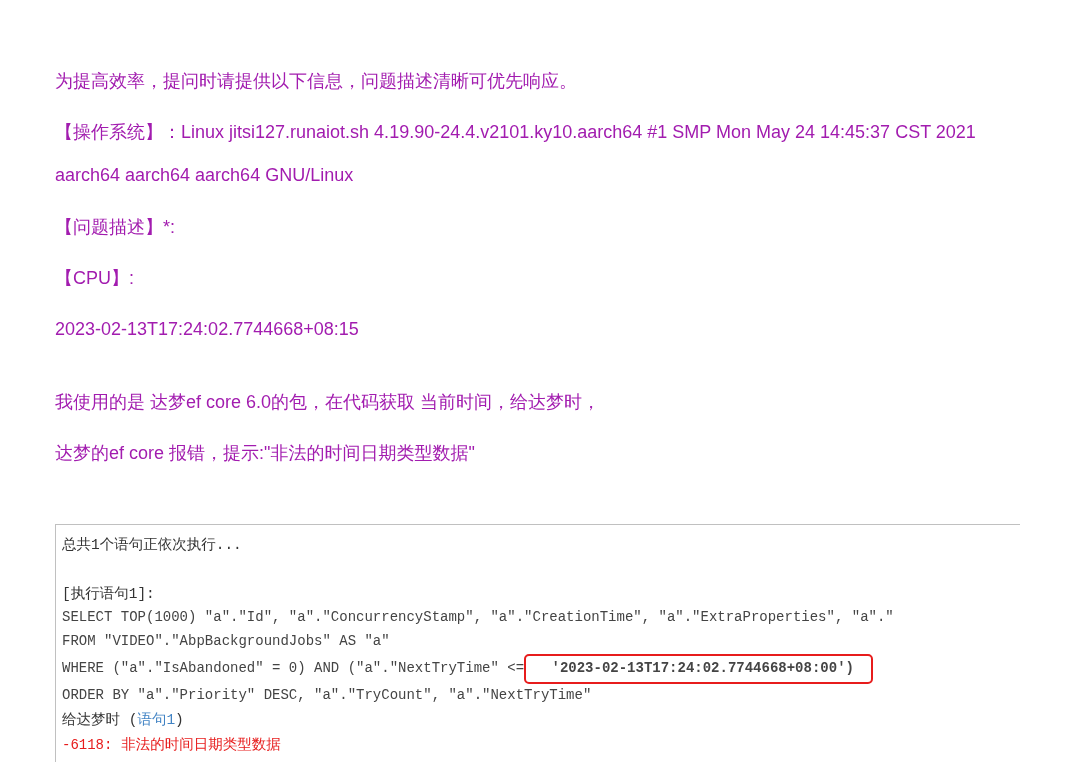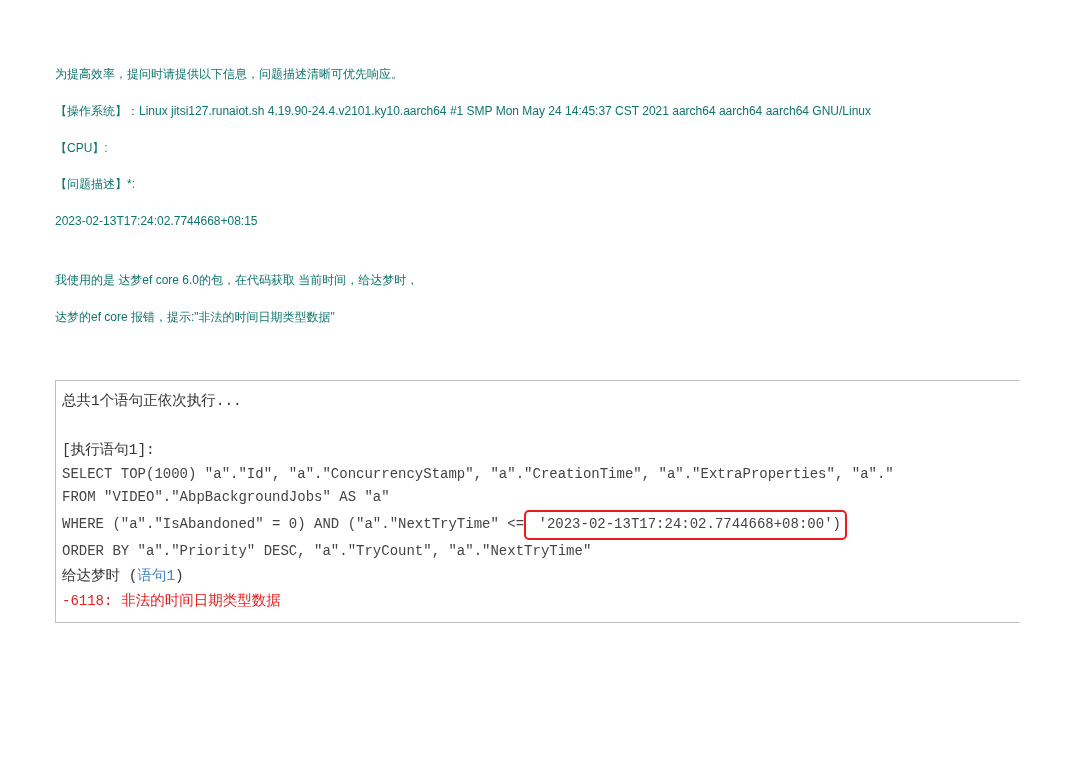--- a/index.html
+++ b/index.html
@@ -8,23 +8,23 @@
       box-sizing: border-box;
     }
     body {
       font-family: "Microsoft YaHei", "PingFang SC", Arial, sans-serif;
       background: #ffffff;
       padding: 60px 55px 20px 55px;
       width: 1075px;
       color: #333;
     }
     .content-text {
-      font-size: 12px;
+      font-size: 18px;
       line-height: 2.4;
-      color: #0f766e;
+      color: #a21caf;
       margin-bottom: 8px;
     }
     .code-block {
       border: 1px solid #c0c0c0;
       border-right: none;
       padding: 8px 4px 8px 6px;
       margin-top: 18px;
       font-family: "SimSun", "NSimSun", monospace;
       font-size: 14.5px;
       line-height: 1.7;
@@ -42,22 +42,23 @@
     }
     .sql-line {
       font-family: Consolas, "Courier New", monospace;
       font-size: 14px;
       color: #444;
       white-space: pre;
     }
     .highlight-box {
       border: 2.5px solid #e71c1c;
       border-radius: 5px;
-      padding: 1px 4px;
+      padding: 1px 17px;
       display: inline-block;
+      font-weight: bold;
     }
     .link-text {
       color: #4183c4;
       text-decoration: none;
       margin-top: 32px;
     }
     .error-text {
       color: #e71c1c;
     }
     .spacer {
@@ -66,23 +67,23 @@
   </style>
 </head>
 <body>
 
 <div>
   <div class="content-text">为提高效率，提问时请提供以下信息，问题描述清晰可优先响应。</div>
 
 
   <div class="content-text"><span>【操作系统】</span><span>：Linux jitsi127.runaiot.sh 4.19.90-24.4.v2101.ky10.aarch64 #1 SMP Mon May 24 14:45:37 CST 2021 aarch64 aarch64 aarch64 GNU/Linux</span></div>
 
+  <div class="content-text"><span>【问题描述】</span><span>*:</span></div>
+
   <div class="content-text"><span>【CPU】</span><span>:</span></div>
-
-  <div class="content-text"><span>【问题描述】</span><span>*:</span></div>
 
   <div class="content-text">2023-02-13T17:24:02.7744668+08:15</div>
 
   <div class="spacer"></div>
 
   <div class="content-text">我使用的是 达梦ef core 6.0的包，在代码获取 当前时间，给达梦时，</div>
   <div class="content-text">达梦的ef core 报错，提示:"非法的时间日期类型数据"</div>
 
   <div class="spacer"></div>
 

